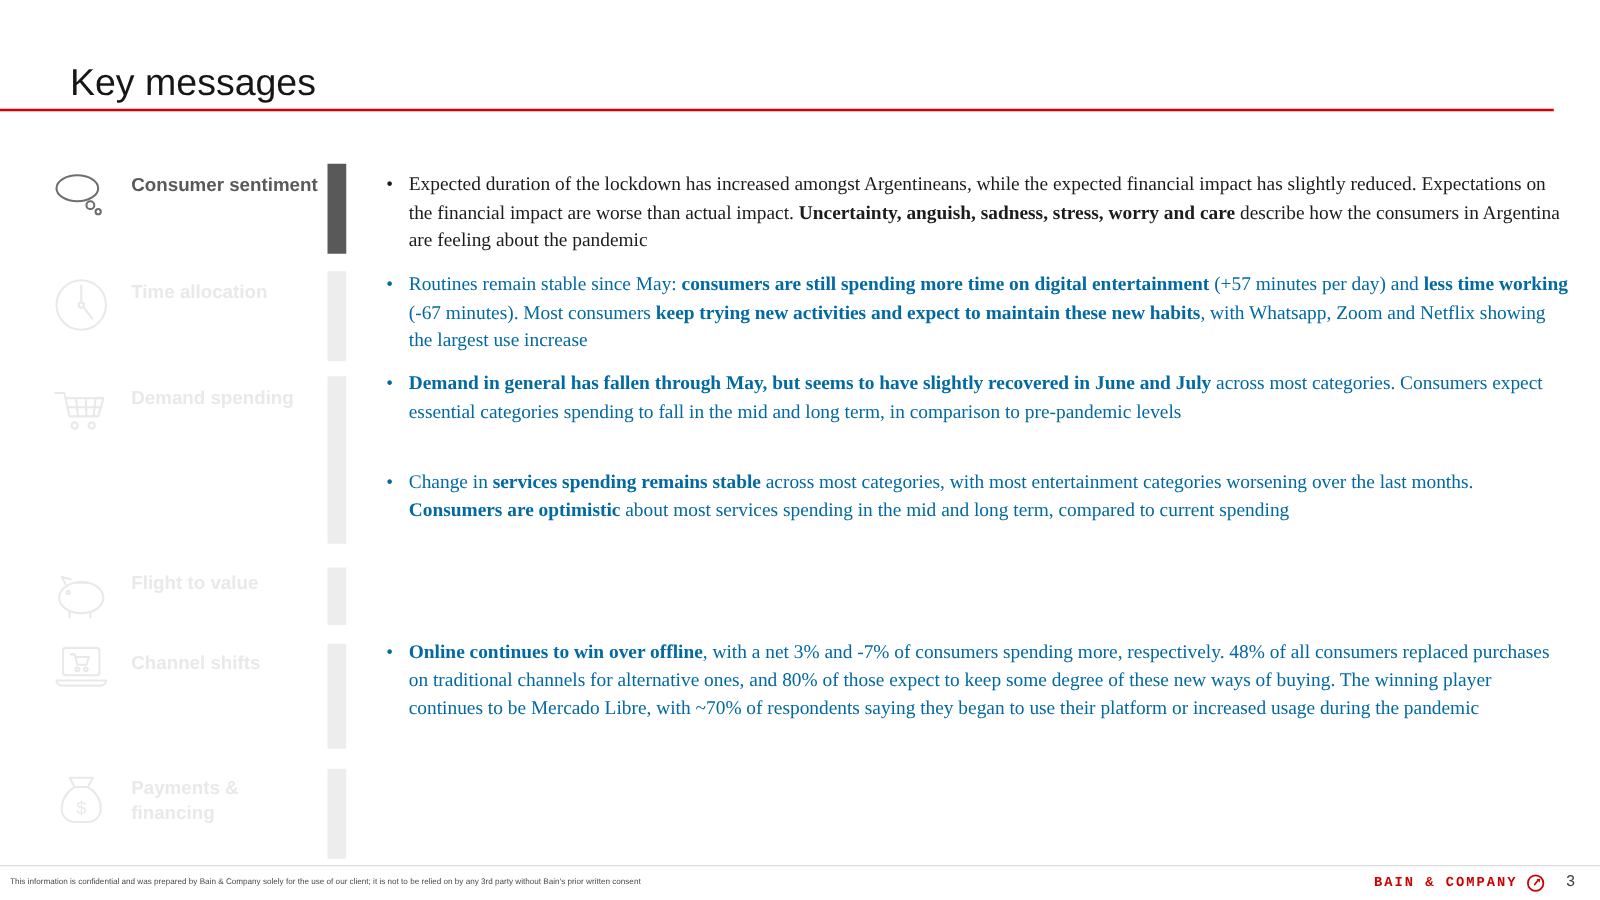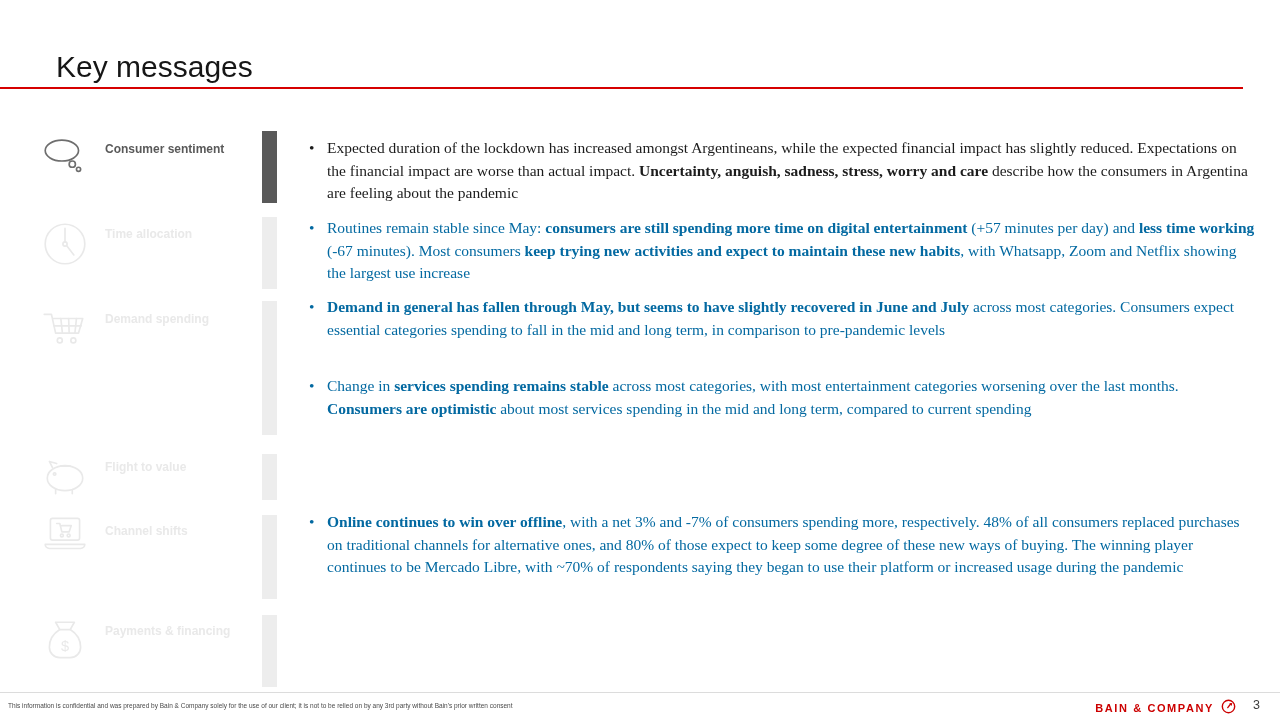--- a/index.html
+++ b/index.html
@@ -4,43 +4,43 @@
 <style>
   html,body{margin:0;padding:0;background:#fff;}
   .slide{position:relative;width:1280px;height:720px;background:#ffffff;overflow:hidden;
          font-family:"Liberation Sans","DejaVu Sans",sans-serif;}
   .title{position:absolute;left:40px;top:34px;margin:16px;font-size:30px;font-weight:400;color:#161616;}
   .title-rule{position:absolute;left:0;top:87px;width:1243px;height:2px;background:#d60000;}
 
   
   .nav-icon{position:absolute;left:40px;width:50px;height:50px;}
   .nav-icon svg{width:50px;height:50px;display:block;}
-  .nav-label{position:absolute;left:105px;width:152px;font-size:12px;font-weight:bold;line-height:20px;}
+  .nav-label{position:absolute;left:105px;width:152px;font-size:15px;font-weight:bold;line-height:20px;}
   .nav-active .nav-icon{color:#6e6e6e;}
   .nav-active .nav-label{color:#595959;}
   .nav-inactive .nav-icon{color:#e9e9e9;}
   .nav-inactive .nav-label{color:#e9e9e9;}
 
   
   .bar{position:absolute;left:262px;width:15px;background:#ededed;}
   .bar.bar-active{background:#595959;}
 
   
   .bullet{position:absolute;left:306px;width:950px;padding-left:21px;box-sizing:border-box;
           font-size:15.5px;line-height:22.5px;font-family:Liberation Serif, serif;}
   .bullet::before{content:"\2022";position:absolute;left:3px;top:0;}
   .bullet b{font-weight:bold;}
   .b-active{color:#1c1c1c;}
   .b-inactive{color:#0369a1;}
 
   
   .footer-line{position:absolute;left:0;top:692px;width:1280px;height:1px;background:#dcdcdc;}
   .disclaimer{position:absolute;left:8px;top:702px;font-size:6.5px;color:#4a4a4a;}
-  .brand{position:absolute;right:44px;top:699px;display:flex;align-items:flex-end;gap:7px;
-         font-size:11px;font-weight:bold;letter-spacing:1.6px;color:#cc0000;}
+  .brand{position:absolute;right:44px;top:699px;display:flex;align-items:center;gap:7px;
+         font-size:11px;font-weight:bold;letter-spacing:1.6px;color:#cc0000;font-family:Liberation Mono, monospace;}
   .brand svg{width:15px;height:15px;display:block;}
   .pageno{position:absolute;right:20px;top:698px;font-size:12.5px;color:#3d3d3d;}
 </style>
 </head>
 <body>
 
 <div class="slide">
 
   <h1 class="title">Key messages</h1>
   <div class="title-rule"></div>

